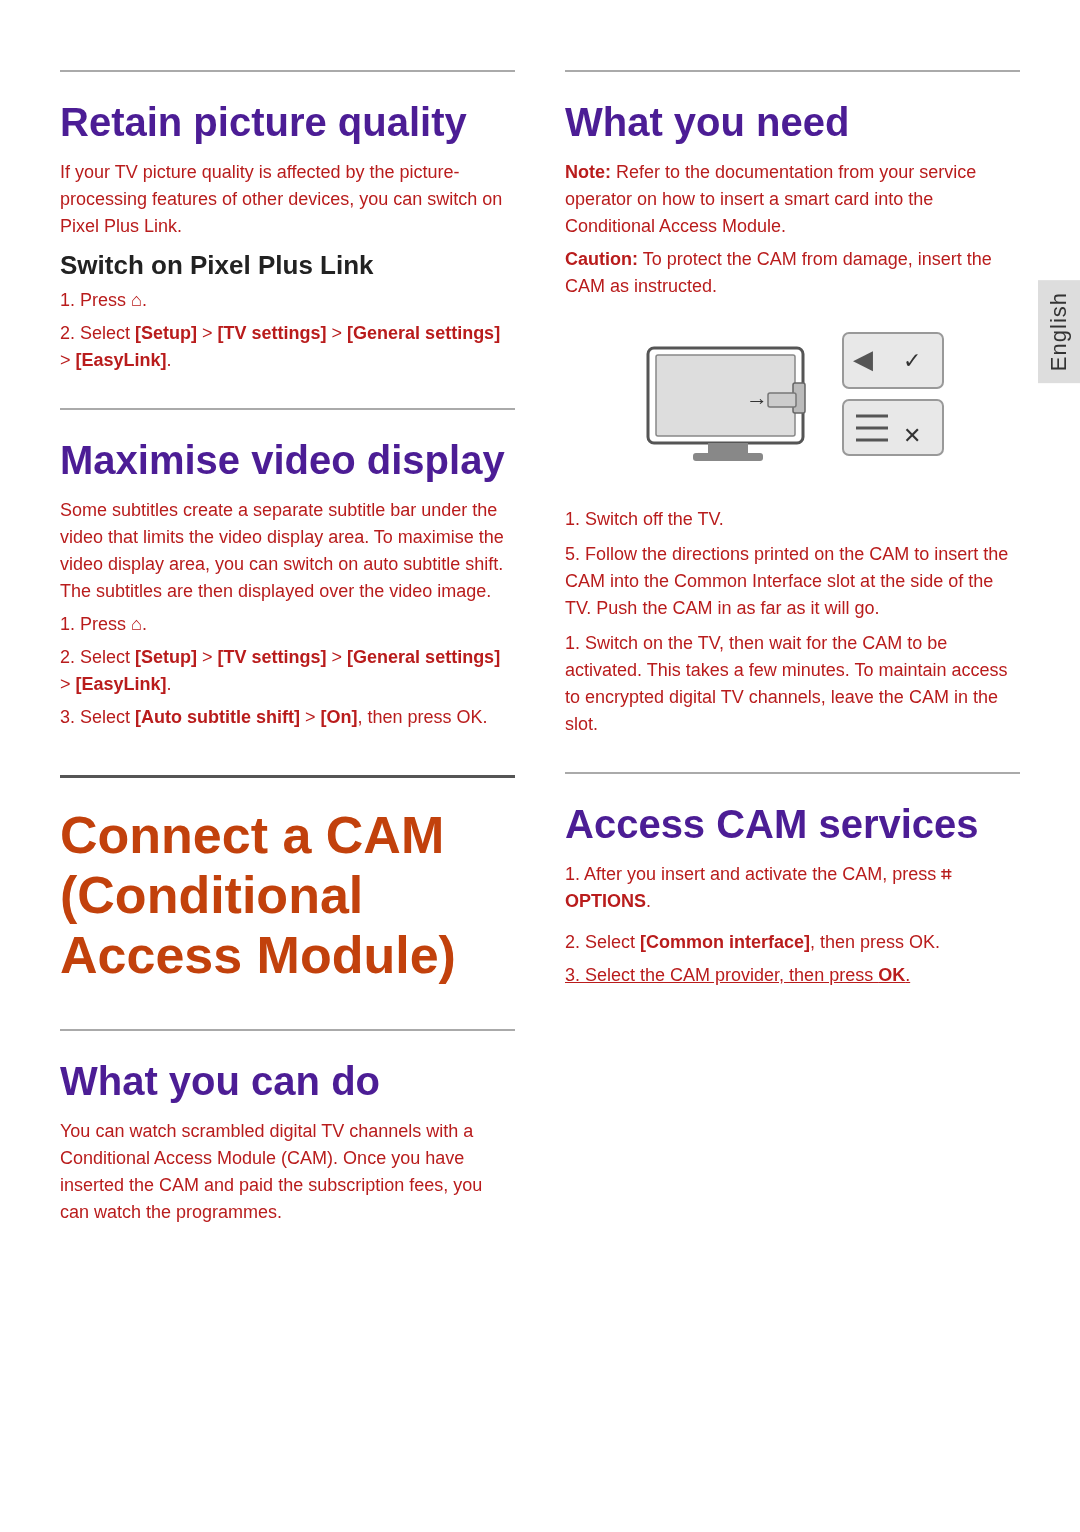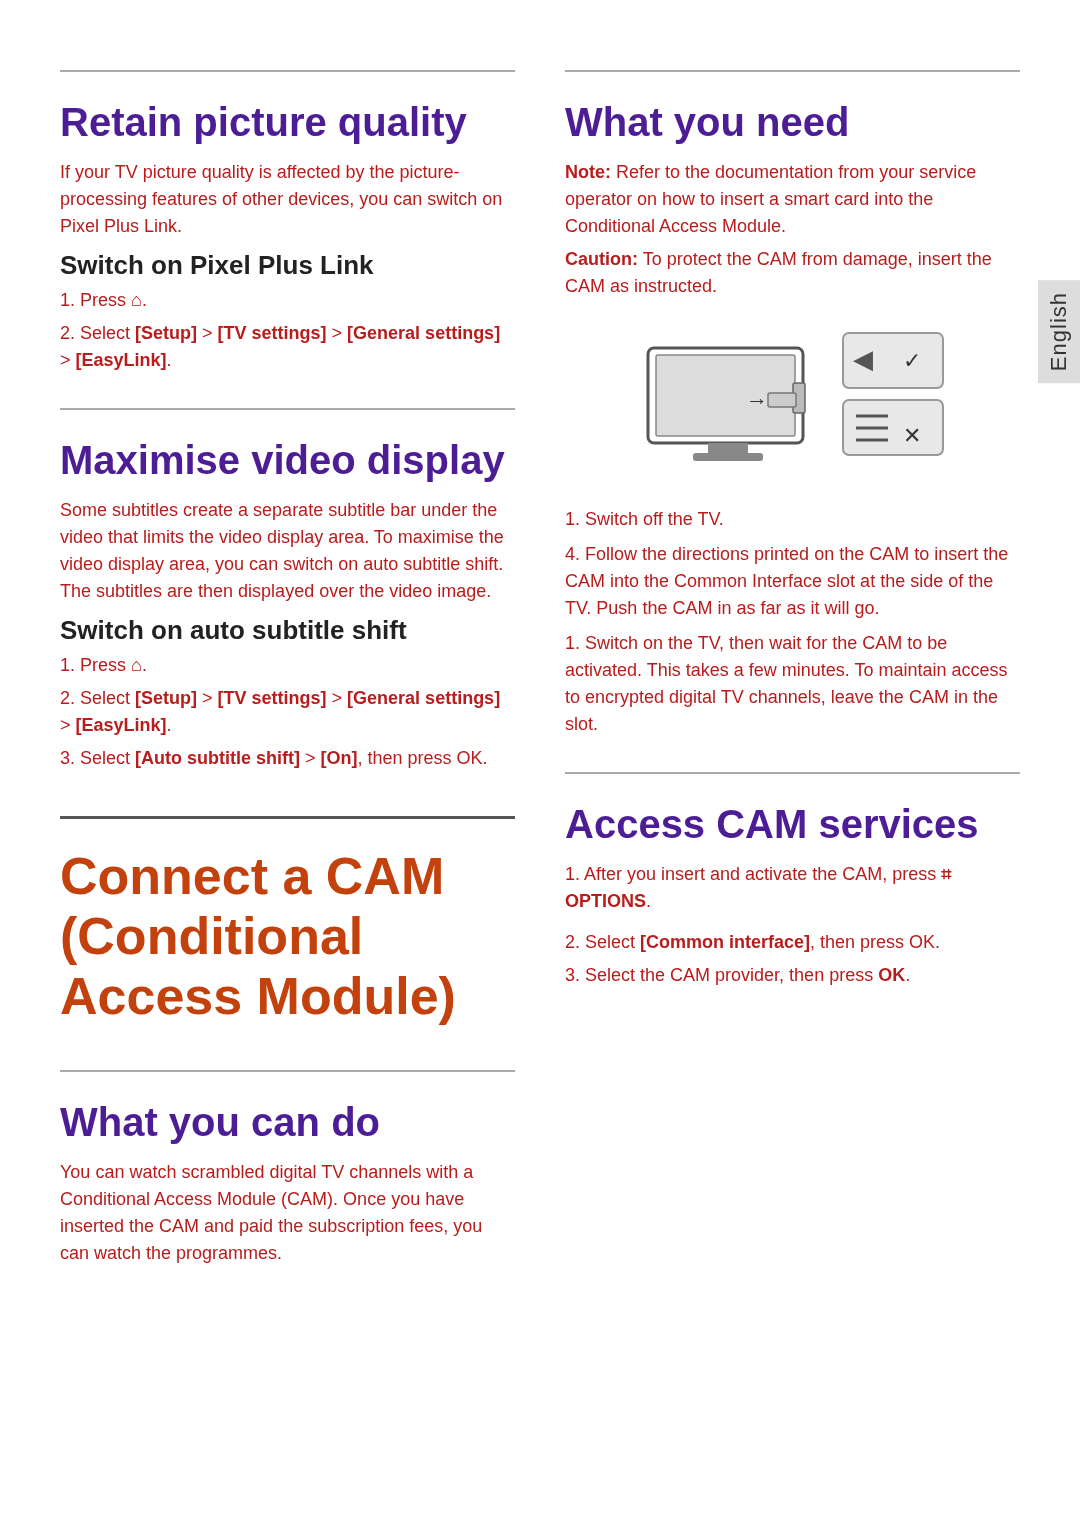--- a/index.html
+++ b/index.html
@@ -134,21 +134,20 @@
         <div class="section-title">Retain picture quality</div>
         <p class="body-text">If your TV picture quality is affected by the picture-processing features of other devices, you can switch on Pixel Plus Link.</p>
         <div class="subsection-title">Switch on Pixel Plus Link</div>
         <p class="body-text">1. Press ⌂.</p>
         <p class="body-text">2. Select <span class="inline-bracket">[Setup]</span> &gt; <span class="inline-bracket">[TV settings]</span> &gt; <span class="inline-bracket">[General settings]</span> &gt; <span class="inline-bracket">[EasyLink]</span>.</p>
       </div>
 
       <div class="section">
         <div class="section-title">Maximise video display</div>
         <p class="body-text">Some subtitles create a separate subtitle bar under the video that limits the video display area. To maximise the video display area, you can switch on auto subtitle shift. The subtitles are then displayed over the video image.</p>
-        <div class="subsection-title">Switch on auto subtitle shift</div>
         <p class="body-text">1. Press ⌂.</p>
         <p class="body-text">2. Select <span class="inline-bracket">[Setup]</span> &gt; <span class="inline-bracket">[TV settings]</span> &gt; <span class="inline-bracket">[General settings]</span> &gt; <span class="inline-bracket">[EasyLink]</span>.</p>
         <p class="body-text">3. Select <span class="inline-bracket">[Auto subtitle shift]</span> &gt; <span class="inline-bracket">[On]</span>, then press OK.</p>
       </div>
 
       <div class="section-large">
         <div class="section-title-large">Connect a CAM (Conditional Access Module)</div>
       </div>
 
       <div class="section">
@@ -201,28 +200,28 @@
 
             <line x1="18" y1="88" x2="50" y2="88" stroke="#555" stroke-width="3"></line>
             <line x1="18" y1="100" x2="50" y2="100" stroke="#555" stroke-width="3"></line>
             <line x1="18" y1="112" x2="50" y2="112" stroke="#555" stroke-width="3"></line>
 
             <text x="65" y="115" font-size="22" fill="#333">✕</text>
           </svg>
         </div>
 
         <p class="body-text">1. Switch off the TV.</p>
-        <p class="body-text" style="margin-top:8px;">4. Follow the directions printed on the CAM to insert the CAM into the Common Interface slot at the side of the TV. Push the CAM in as far as it will go.</p>
+        <p class="body-text" style="margin-top:8px;">5. Follow the directions printed on the CAM to insert the CAM into the Common Interface slot at the side of the TV. Push the CAM in as far as it will go.</p>
         <p class="body-text" style="margin-top:8px;">1. Switch on the TV, then wait for the CAM to be activated. This takes a few minutes. To maintain access to encrypted digital TV channels, leave the CAM in the slot.</p>
       </div>
 
       <div class="section">
         <div class="section-title">Access CAM services</div>
         <p class="body-text">1. After you insert and activate the CAM, press <span style="font-weight:bold;">⌗ OPTIONS</span>.</p>
         <p class="body-text" style="margin-top:14px;">2. Select <span class="inline-bracket">[Common interface]</span>, then press OK.</p>
-        <p class="body-text" style="margin-top:0;">3. Select the CAM provider, then press <span style="font-weight:bold;">OK</span>.</p>
+        <p class="body-text" style="margin-top:0;text-decoration:underline;">3. Select the CAM provider, then press <span style="font-weight:bold;">OK</span>.</p>
       </div>
 
     </div>
 
   </div>
 
 </div>
 
 </body></html>

